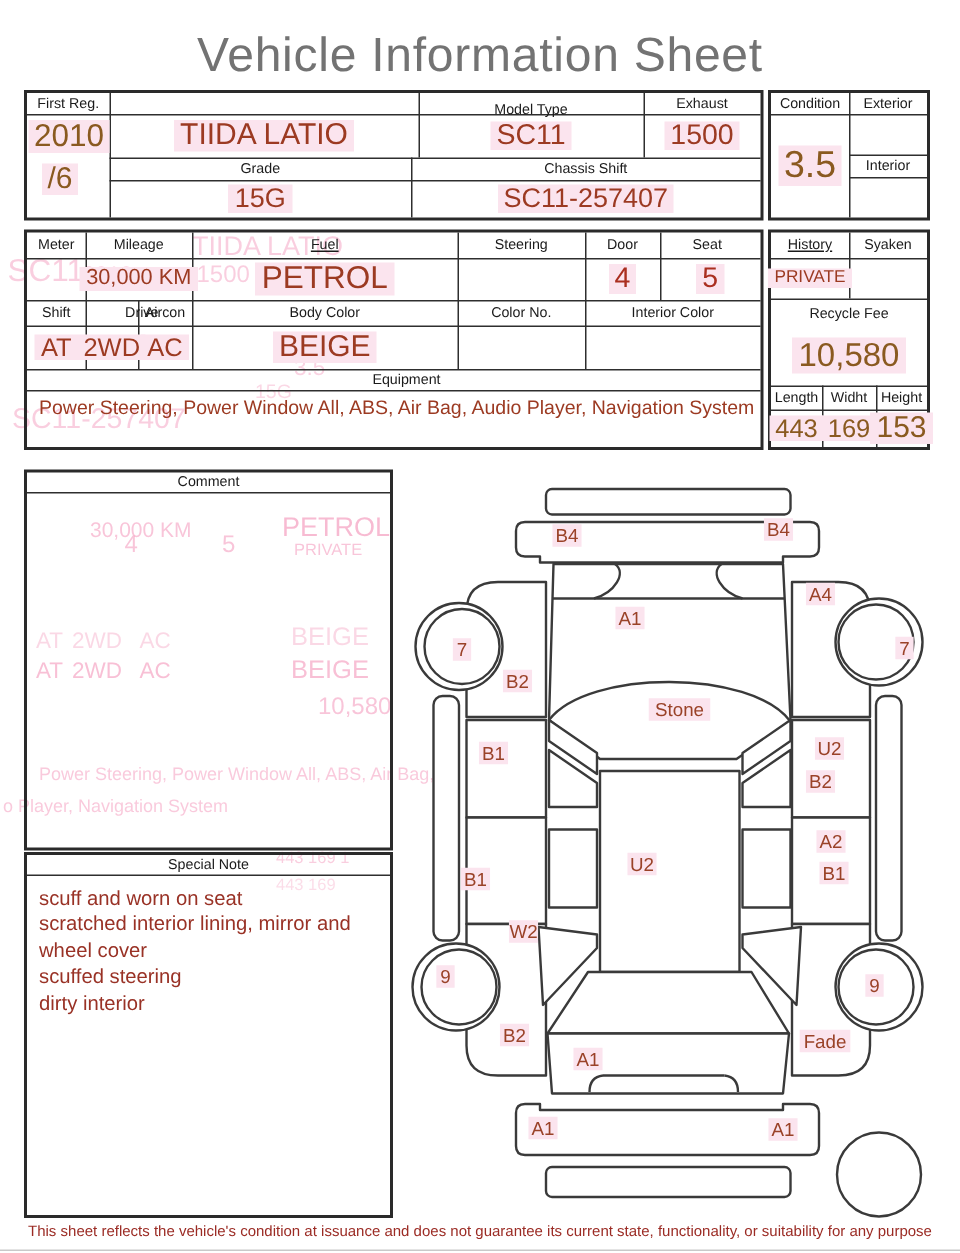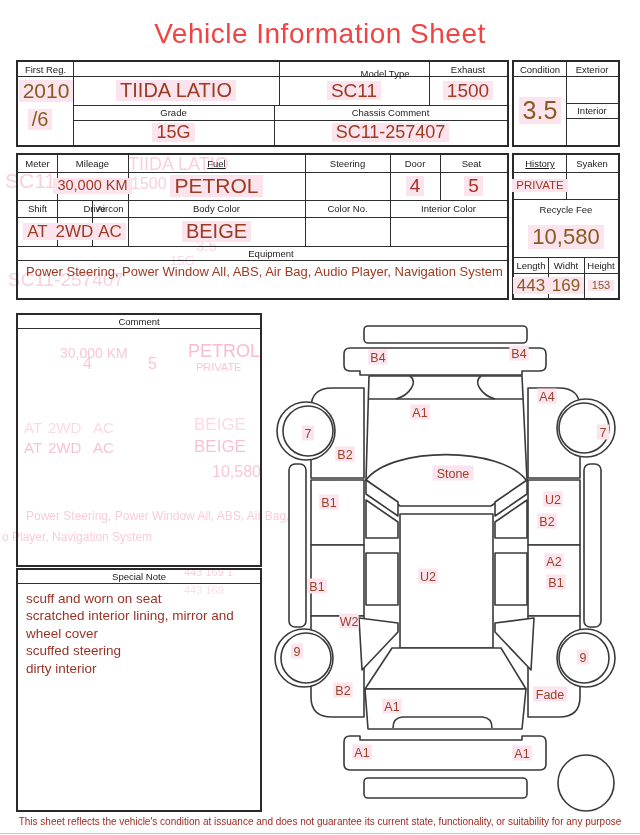--- a/index.html
+++ b/index.html
@@ -9,22 +9,22 @@
   .hl{position:absolute;height:1px;background:#2e2e2e;}
   .vl{position:absolute;width:1px;background:#2e2e2e;}
   .lbl{position:absolute;color:#1b1b1b;font-size:9.5px;text-align:center;
        display:flex;align-items:center;justify-content:center;white-space:nowrap;}
   .val{position:absolute;color:#9c3a22;text-align:center;
        display:flex;align-items:center;justify-content:center;white-space:nowrap;}
   .val>span, .brown>span{background:#fbe4ee;padding:0 4px;line-height:1.05;}
   .brown{color:#8a5a20;}
   .crimson{color:#aa2f20;}
   .ghost{position:absolute;color:#f59fc0;white-space:nowrap;z-index:1;line-height:1;}
-  #title{position:absolute;left:0;right:0;top:18px;text-align:center;color:#ef4444;
-         font-size:28px;letter-spacing:0.5px;z-index:3;}
+  #title{position:absolute;left:0;right:0;top:18px;text-align:center;color:#737373;
+         font-size:32px;letter-spacing:0.5px;z-index:3;}
   #footer{position:absolute;left:0;right:0;top:816px;text-align:center;color:#9b2b24;
           font-size:10px;z-index:3;}
   #carsvg{position:absolute;left:270px;top:310px;z-index:2;}
   #notes{position:absolute;left:8px;top:20px;right:4px;color:#993226;font-size:13.5px;line-height:17.4px;}
   .bottomline{position:absolute;left:0;top:833px;width:640px;height:1px;background:#c9c9c9;z-index:3;}
 </style>
 </head>
 <body>
 
 <div id="page">
@@ -74,36 +74,36 @@
         <span>2010</span>
       </div>
     <div class="val brown" style="left:2px;top:44px;width:40px;height:26px;font-size:20px;">
         <span>/6</span>
       </div>
 
     <div class="val" style="left:55px;top:14px;width:206px;height:29px;font-size:20px;">
         <span>TIIDA LATIO</span>
       </div>
 
-    <div class="lbl" style="left:261px;top:4px;width:150px;height:14px;padding-left:31px;">Model Type</div>
+    <div class="lbl" style="left:261px;top:4px;width:150px;height:14px;">Model Type</div>
     <div class="val" style="left:261px;top:14px;width:150px;height:29px;font-size:19px;">
         <span>SC11</span>
       </div>
 
     <div class="lbl" style="left:411px;top:0;width:78px;height:14px;">Exhaust</div>
     <div class="val" style="left:411px;top:14px;width:78px;height:29px;font-size:19px;">
         <span>1500</span>
       </div>
 
     <div class="lbl" style="left:55px;top:43px;width:201px;height:15px;">Grade</div>
     <div class="val" style="left:55px;top:58px;width:201px;height:25px;font-size:18px;">
         <span>15G</span>
       </div>
 
-    <div class="lbl" style="left:256px;top:43px;width:233px;height:15px;">Chassis Comment</div>
+    <div class="lbl" style="left:256px;top:43px;width:233px;height:15px;">Chassis Shift</div>
     <div class="val" style="left:256px;top:58px;width:233px;height:25px;font-size:18px;">
         <span>SC11-257407</span>
       </div>
   </div>
 
   <div class="box" style="left:512px;top:60px;width:108px;height:87px;">
     <div class="hl" style="left:0;top:14px;width:104px;"></div>
     <div class="vl" style="left:52px;top:0;height:83px;"></div>
     <div class="hl" style="left:52px;top:41px;width:52px;"></div>
     <div class="hl" style="left:52px;top:56px;width:52px;"></div>
@@ -204,21 +204,21 @@
 
     <div class="lbl" style="left:0;top:102px;width:34px;height:16px;">Length</div>
     <div class="lbl" style="left:34px;top:102px;width:36px;height:16px;">Widht</div>
     <div class="lbl" style="left:70px;top:102px;width:34px;height:16px;">Height</div>
     <div class="val brown" style="left:0;top:118px;width:34px;height:25px;font-size:17px;">
         <span>443</span>
       </div>
     <div class="val brown" style="left:34px;top:118px;width:36px;height:25px;font-size:17px;">
         <span>169</span>
       </div>
-    <div class="val brown" style="left:70px;top:118px;width:34px;height:25px;font-size:11px;">
+    <div class="val brown" style="left:70px;top:118px;width:34px;height:25px;font-size:20px;">
         <span>153</span>
       </div>
   </div>
 
   <div class="box" style="left:16px;top:313px;width:246px;height:254px;">
     <div class="lbl" style="left:0;top:0;width:242px;height:13px;">Comment</div>
     <div class="hl" style="left:0;top:13px;width:242px;"></div>
   </div>
 
   <div class="box" style="left:16px;top:568px;width:246px;height:244px;">

